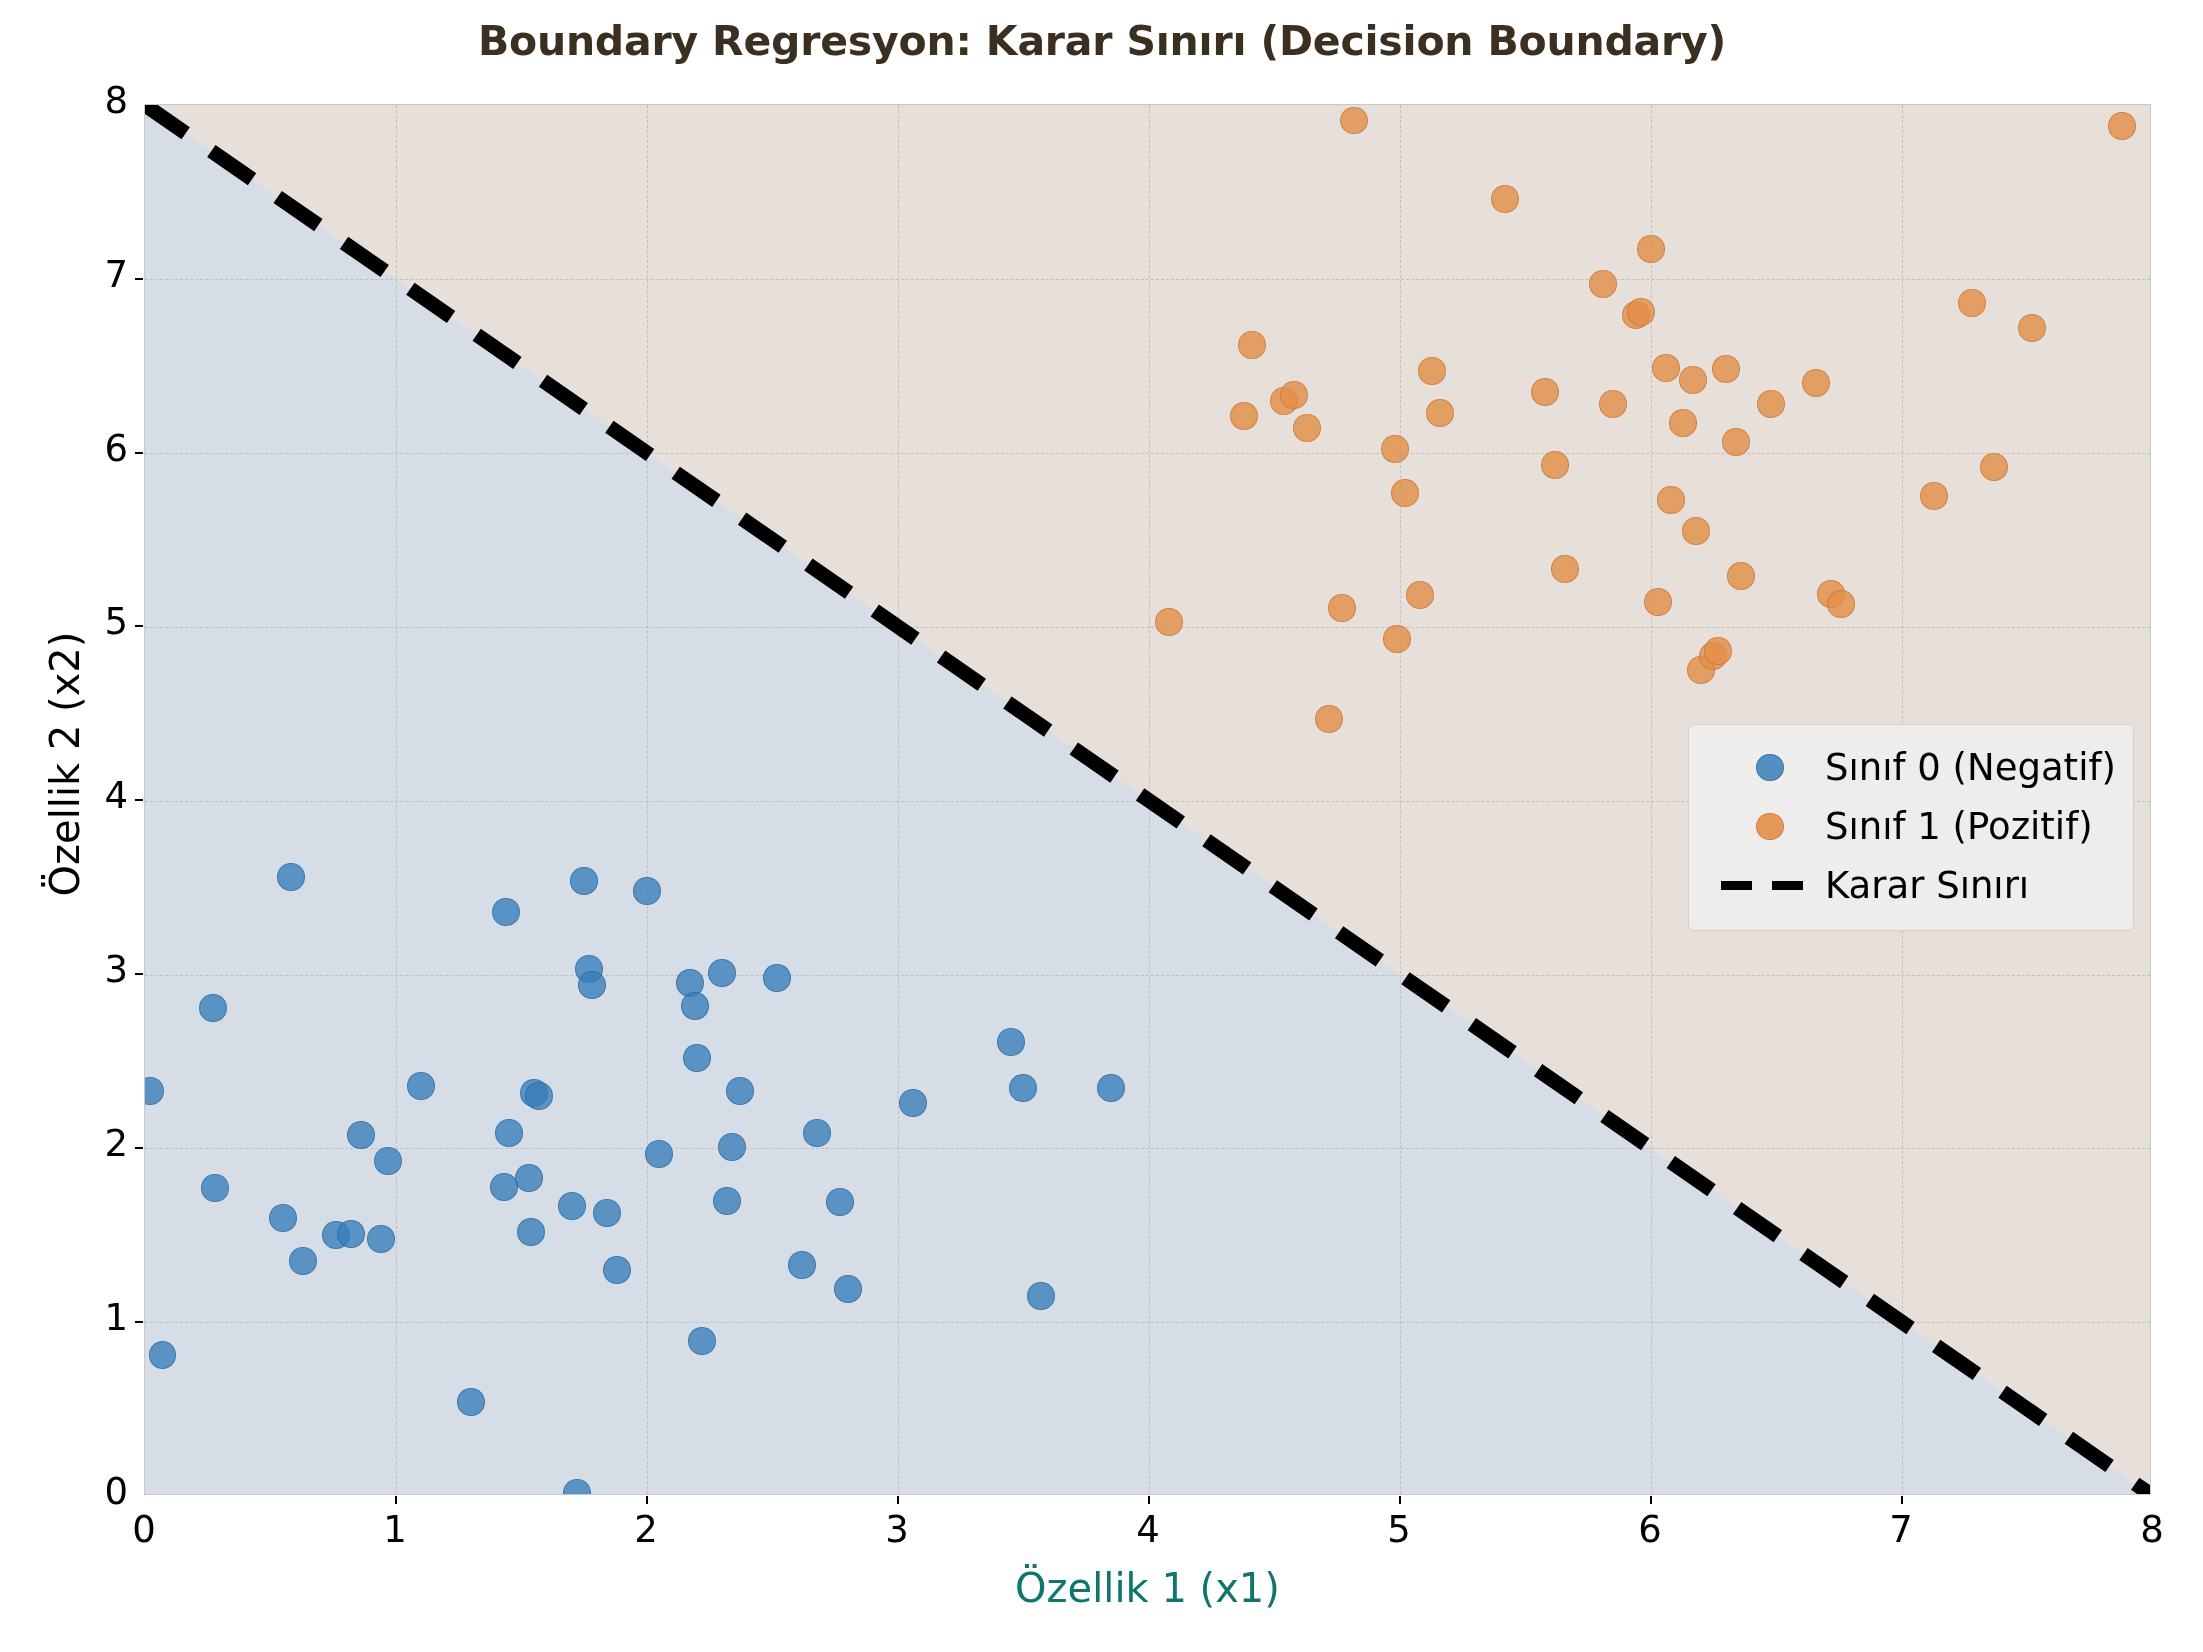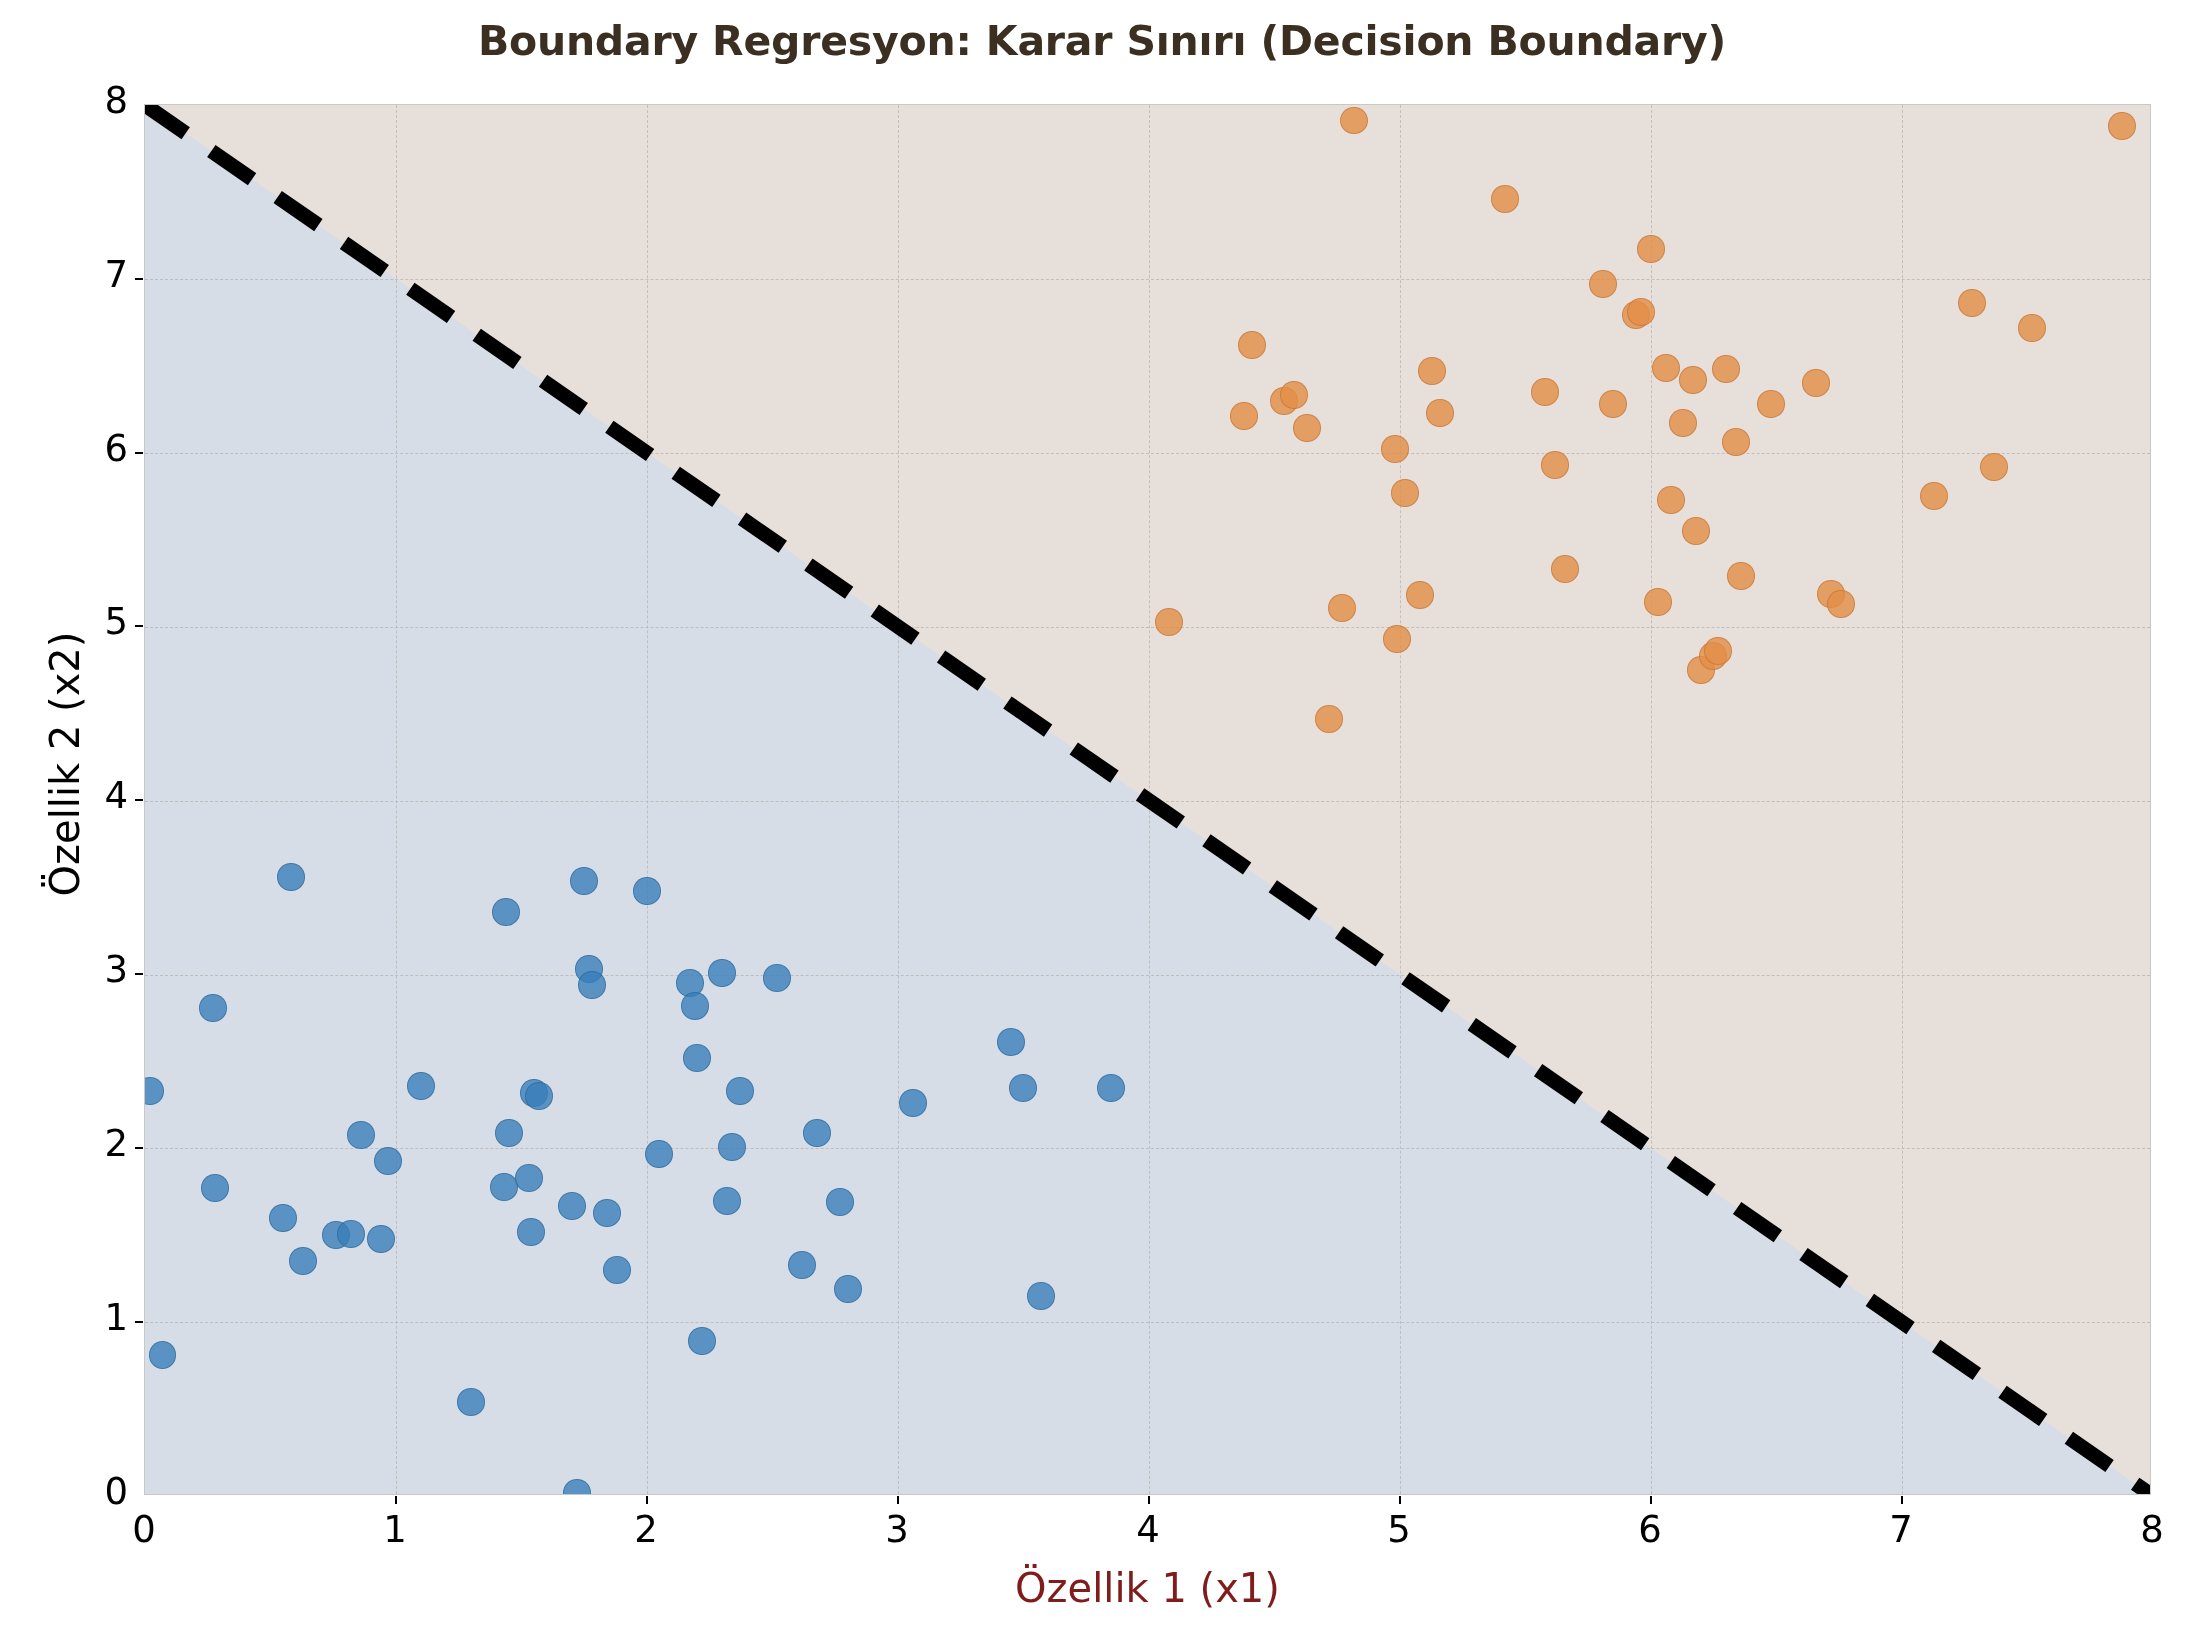--- a/index.html
+++ b/index.html
@@ -125,21 +125,21 @@
     width: 8.3px;
     border-top: 2.8px solid #000;
   }
   #xlabel {
     position: absolute;
     left: 144px;
     top: 1565px;
     width: 2007px;
     text-align: center;
     font-size: 40px;
-    color: #7f1d1d;
+    color: #0f766e;
   }
   #ylabel {
     position: absolute;
     left: -257px;
     top: 741px;
     width: 643px;
     text-align: center;
     font-size: 40px;
     color: #000;
     transform: rotate(-90deg);
@@ -352,15 +352,35 @@
       <div class="tick-y" style="left: 27px; top: 452px;">6</div>
       <div class="tickmark-y" style="left: 135px; top: 452px;"></div>
       <div class="tick-y" style="left: 27px; top: 278px;">7</div>
       <div class="tickmark-y" style="left: 135px; top: 278px;"></div>
       <div class="tick-y" style="left: 27px; top: 104px;">8</div>
     </div>
 
   <div id="xlabel">Özellik 1 (x1)</div>
   <div id="ylabel">Özellik 2 (x2)</div>
 
+  <div id="legend">
+    <div class="legend-row">
+      <span class="legend-mark">
+          <span class="legend-dot c0"></span>
+        </span>
+      <span class="legend-label">Sınıf 0 (Negatif)</span>
+    </div>
+    <div class="legend-row">
+      <span class="legend-mark">
+          <span class="legend-dot c1"></span>
+        </span>
+      <span class="legend-label">Sınıf 1 (Pozitif)</span>
+    </div>
+    <div class="legend-row">
+      <span class="legend-mark">
+          <span class="legend-dash"></span>
+        </span>
+      <span class="legend-label">Karar Sınırı</span>
+    </div>
+  </div>
 
 </div>
 
 
 </body></html>

